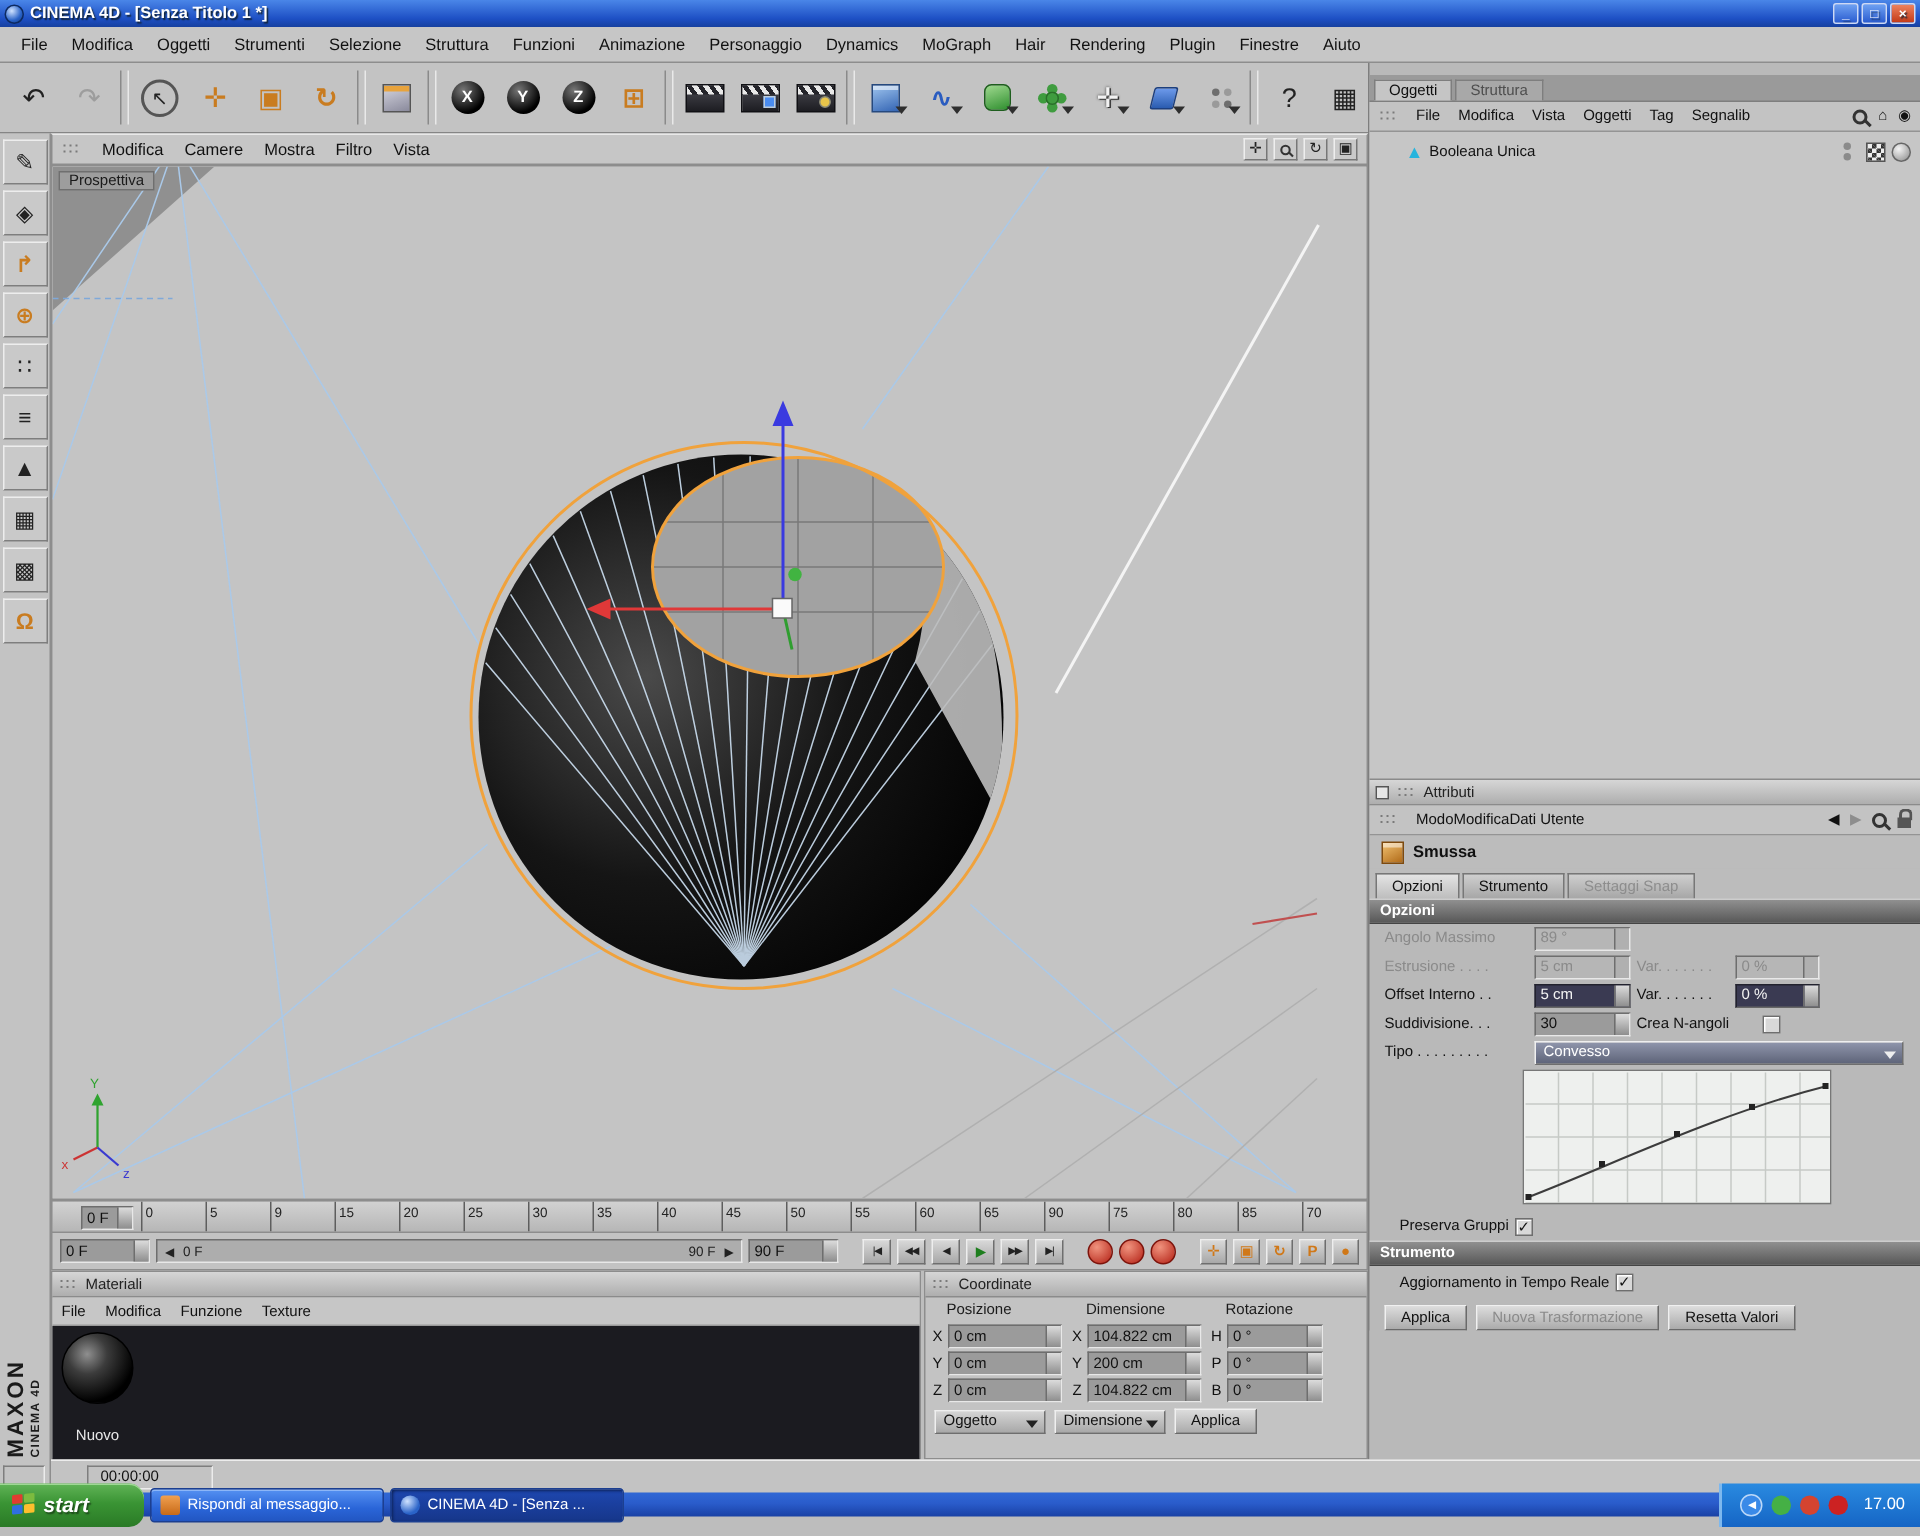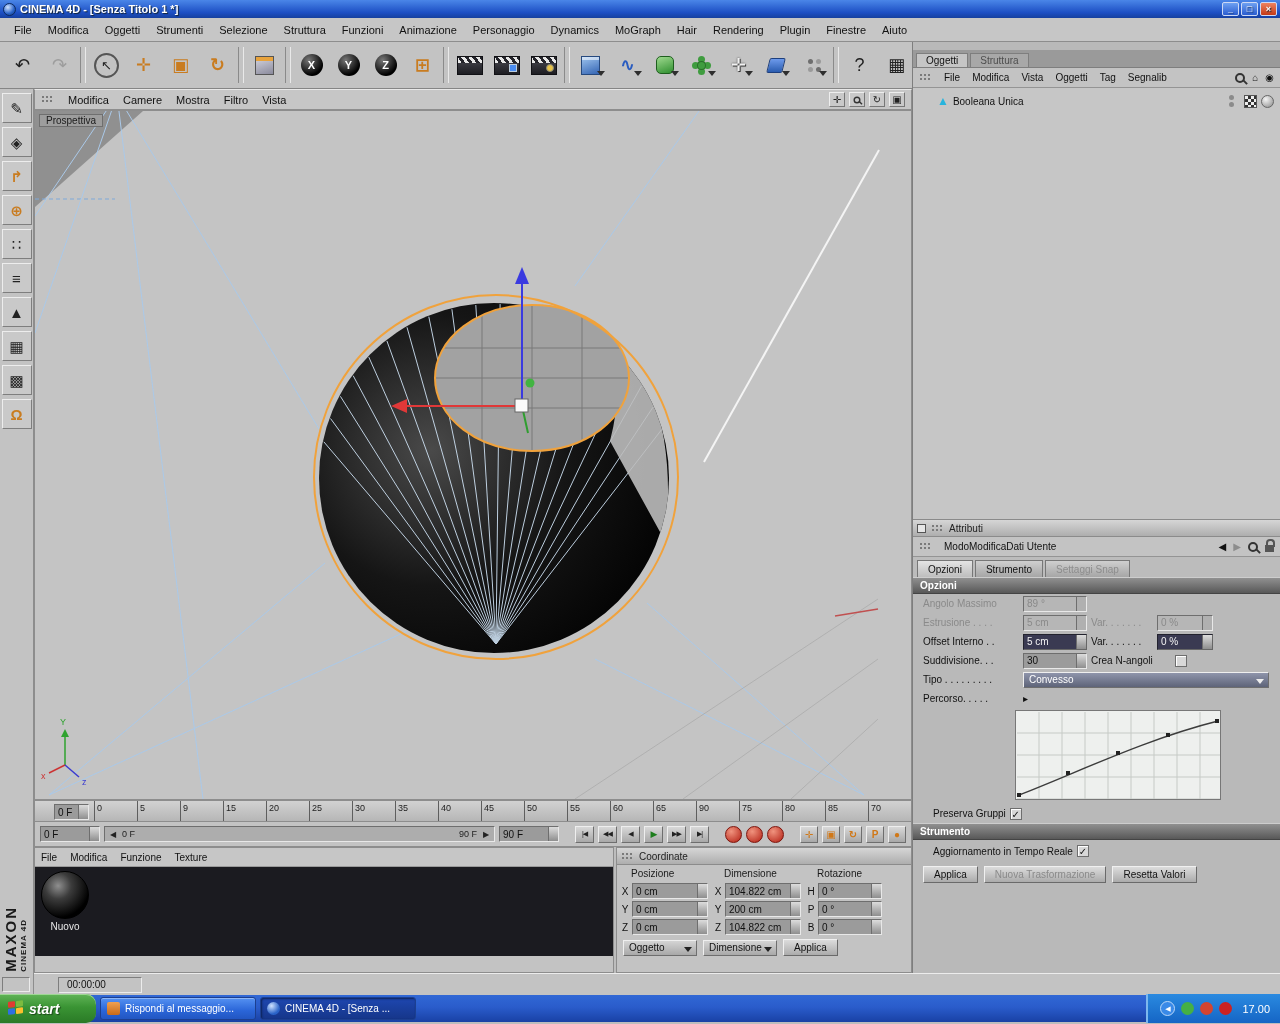--- a/index.html
+++ b/index.html
@@ -85,21 +85,21 @@
 .tg{width:18px;height:17px;display:inline-flex;align-items:center;justify-content:center;background:linear-gradient(#d8d8d8,#a8a8a8);border:1px solid;border-color:#eee #6e6e6e #6e6e6e #eee;color:#d07818;font-size:10px;font-weight:bold;flex:0 0 auto}
 .gap8{width:8px;flex:0 0 auto}
 
 .panel{position:absolute;background:#c3c3c3;border:1px solid #8d8d8d}
 .panelhdr{height:17px;background:linear-gradient(#d6d6d6,#aeaeae);border-bottom:1px solid #8b8b8b;display:flex;align-items:center;gap:5px;padding:0 4px;font-size:10px;color:#222}
 .grip{width:13px;height:9px;background-image:radial-gradient(#7a7a7a 34%,transparent 36%);background-size:4px 4px;flex:0 0 auto}
 .winico{width:9px;height:9px;border:1px solid #555;background:#e6e6e6}
 .menurow{height:19px;display:flex;align-items:center;gap:13px;padding:0 6px;background:#c6c6c6;border-bottom:1px solid #9a9a9a;font-size:10px}
 .materials{left:34px;top:847px;width:580px;height:126px}
 .matarea{height:89px;background:#1b1b20;display:flex;padding:4px 6px;gap:10px}
-.matitem{display:flex;flex-direction:column;align-items:center;gap:2px}
+.matitem{display:flex;flex-direction:column;align-items:center;gap:16px}
 .matball{width:48px;height:48px;border-radius:50%;background:radial-gradient(circle at 35% 30%,#8f8f8f 0%,#3c3c3c 30%,#000 72%);border:1px solid #000}
 .matname{color:#e8e8e8;font-size:10px}
 .coords{left:616px;top:847px;width:296px;height:126px}
 .cbody{display:flex;padding:2px 4px 0 4px;gap:6px}
 .ccol{display:flex;flex-direction:column;gap:2px}
 .chdr{font-size:10px;padding:1px 0 2px 10px;color:#1a1a1a}
 .crow{display:flex;align-items:center;gap:3px}
 .cax{width:8px;font-size:10px;text-align:center}
 .cfld{width:76px}
 .cfld.rot{width:64px}
@@ -145,21 +145,21 @@
 
 .statusbar{position:absolute;left:34px;top:973px;width:1246px;height:22px;background:#c3c3c3;border-top:1px solid #ececec;display:flex;align-items:center;padding:0 6px;font-size:10px}
 .statseg{height:16px;min-width:84px;display:flex;align-items:center;padding:0 8px;border:1px solid;border-color:#7e7e7e #ececec #ececec #7e7e7e;margin-left:18px}
 .cornerbox{position:absolute;left:2px;top:977px;width:28px;height:15px;border:1px solid;border-color:#7e7e7e #ececec #ececec #7e7e7e;background:#c3c3c3}
 
 .maxon{position:absolute;left:0;top:852px;width:34px;height:120px}
 .maxon span{position:absolute;writing-mode:vertical-rl;transform:rotate(180deg);color:#1a1a1a;white-space:nowrap}
 .maxon .m1{left:2px;bottom:0;font-size:15px;font-weight:bold;letter-spacing:2px}
 .maxon .m2{left:19px;bottom:0;font-size:8px;font-weight:bold;letter-spacing:1px}
 
-.taskbar{position:absolute;left:0;top:995px;width:1280px;height:27px;background:linear-gradient(#3168d5,#2a5ccb 45%,#1941a5);display:flex;align-items:center}
+.taskbar{position:absolute;left:0;top:995px;width:1280px;height:16px;background:linear-gradient(#3168d5,#2a5ccb 45%,#1941a5);display:flex;align-items:center}
 .startbtn{height:29px;width:96px;background:linear-gradient(#61b457,#3a9434 45%,#2a7a26);border-radius:0 10px 10px 0;display:flex;align-items:center;gap:5px;padding:0 12px 0 8px;color:#fff;font-weight:bold;font-style:italic;font-size:14px;text-shadow:1px 1px 1px #1d4a1a;box-shadow:inset 0 1px 0 #9ed894}
 .winflag{width:16px;height:15px;display:grid;grid-template-columns:7px 7px;grid-template-rows:6px 6px;gap:1px;transform:skewY(-6deg)}
 .winflag i{border-radius:1px}
 .wf1{background:#e03c31}.wf2{background:#7cbb3f}.wf3{background:#2f6fe0}.wf4{background:#fdbf2d}
 .task{height:23px;width:156px;margin-left:4px;background:linear-gradient(#5591f2,#2a65d8 60%,#2256c2);border:1px solid #1c3f90;border-radius:3px;display:flex;align-items:center;gap:5px;padding:0 6px;color:#fff;font-size:10px;white-space:nowrap;overflow:hidden;box-shadow:inset 0 1px 0 #8cb6f8}
 .task.active{background:linear-gradient(#1e47b0,#16368a);box-shadow:inset 1px 1px 2px #0d2258}
 .ticoA{width:13px;height:13px;background:linear-gradient(#f0a050,#c86a18);border-radius:2px;flex:0 0 auto}
 .ticoB{width:13px;height:13px;border-radius:50%;background:radial-gradient(circle at 35% 30%,#cfe2ff,#2a63c8 65%);flex:0 0 auto}
 .tray{margin-left:auto;height:29px;display:flex;align-items:center;gap:6px;padding:0 10px 0 12px;background:linear-gradient(#2a8ae0,#1565c5);border-left:2px solid #7db8ee;color:#fff}
 .chev{width:15px;height:15px;border-radius:50%;background:#3a8ae8;border:1px solid #bcd8f8;color:#fff;font-size:7px;display:flex;align-items:center;justify-content:center}
@@ -475,20 +475,24 @@
     <span class="rb"></span>
     <span class="gap8"></span>
     <span class="tg">✛</span>
     <span class="tg">▣</span>
     <span class="tg">↻</span>
     <span class="tg">P</span>
     <span class="tg">●</span>
   </div>
 
   <div class="panel materials">
+    <div class="panelhdr">
+      <span class="grip"></span>
+      <span>Materiali</span>
+    </div>
     <div class="menurow">
 
     <span>File</span>
         <span>Modifica</span>
         <span>Funzione</span>
         <span>Texture</span>
       </div>
     <div class="matarea">
       <div class="matitem">
         <div class="matball"></div>
@@ -605,20 +609,24 @@
           <span>Modifica</span>
           <span>Dati Utente</span>
         </span>
       <span class="omicons">
         <span>◀</span>
         <span style="color:#8d8d8d">▶</span>
         <span class="mag"></span>
         <span class="padlock"></span>
       </span>
     </div>
+    <div class="tooltitle">
+      <span class="bevelico"></span>
+      <span>Smussa</span>
+    </div>
     <div class="attrtabs">
       <span class="tabbtn on">Opzioni</span>
       <span class="tabbtn">Strumento</span>
       <span class="tabbtn dis">Settaggi Snap</span>
     </div>
     <div class="sec">Opzioni</div>
 
     <div class="arow">
       <span class="albl dis">Angolo Massimo</span>
       <span class="fld dis w64">89 °</span>
@@ -637,24 +645,20 @@
     </div>
     <div class="arow">
       <span class="albl">Suddivisione. . .</span>
       <span class="fld w64">30</span>
       <span class="albl w78" style="width:80px">Crea N-angoli</span>
       <span class="cb"></span>
     </div>
     <div class="arow">
       <span class="albl">Tipo . . . . . . . . .</span>
       <span class="drop dark" style="width:246px">Convesso</span>
-    </div>
-    <div class="arow">
-      <span class="albl">Percorso. . . . .</span>
-      <span>▸</span>
     </div>
     <div class="curvewrap">
       <svg class="curve" width="206" height="90">
         <g id="cgrid" stroke="#c6cac6" stroke-width="1">
             <line x1="23" y1="1" x2="23" y2="89"></line>
             <line x1="46" y1="1" x2="46" y2="89"></line>
             <line x1="69" y1="1" x2="69" y2="89"></line>
             <line x1="92" y1="1" x2="92" y2="89"></line>
             <line x1="115" y1="1" x2="115" y2="89"></line>
             <line x1="138" y1="1" x2="138" y2="89"></line>

